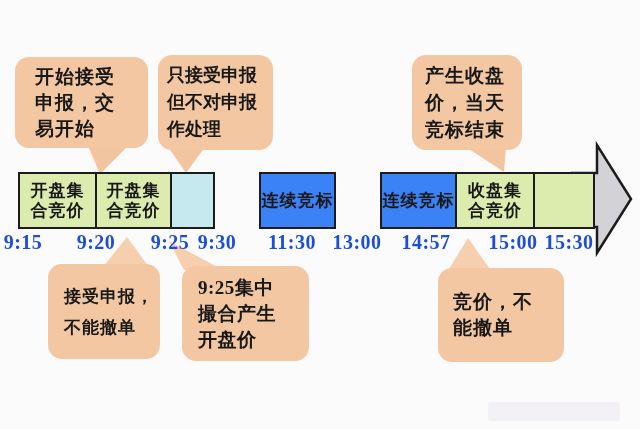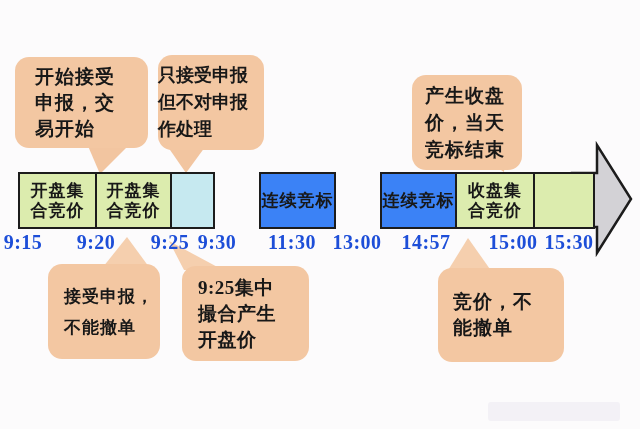--- a/index.html
+++ b/index.html
@@ -33,22 +33,22 @@
   .t0{left:23px;} .t1{left:96px;} .t2{left:170px;} .t3{left:217px;} .t4{left:292px;}
   .t5{left:357px;} .t6{left:426px;} .t7{left:513px;} .t8{left:569px;}
   
   .bubble{
     position:absolute;background:#f3c7a2;border-radius:14px;
     display:flex;flex-direction:column;justify-content:center;
     font-weight:700;color:#181818;letter-spacing:1px;
   }
   .bubble .line{white-space:nowrap;}
   .b1{left:15px;top:57px;width:113px;height:91px;padding-left:20px;font-size:19px;line-height:26px;}
-  .b2{left:158px;top:55px;width:106px;height:95px;padding-left:0;font-size:18px;line-height:27px;letter-spacing:0;}
-  .b3{left:412px;top:55px;width:97px;height:95px;padding-left:13px;font-size:19px;line-height:27px;margin-top:20px;}
+  .b2{left:158px;top:55px;width:106px;height:95px;padding-left:9px;font-size:18px;line-height:27px;letter-spacing:0;}
+  .b3{left:412px;top:55px;width:97px;height:95px;padding-left:13px;font-size:19px;line-height:27px;}
   .b4{left:48px;top:264px;width:96px;height:95px;padding-left:16px;font-size:17px;line-height:25px;row-gap:6px;}
   .b5{left:182px;top:266px;width:111px;height:95px;padding-left:16px;font-size:19px;line-height:26px;letter-spacing:0.5px;}
   .b6{left:438px;top:268px;width:111px;height:94px;padding-left:15px;font-size:19px;line-height:26px;}
   
   .watermark{
     position:absolute;left:488px;top:402px;width:132px;height:19px;border-radius:3px;
     background:rgba(235,233,240,0.55);
   }
 </style>
 </head>

